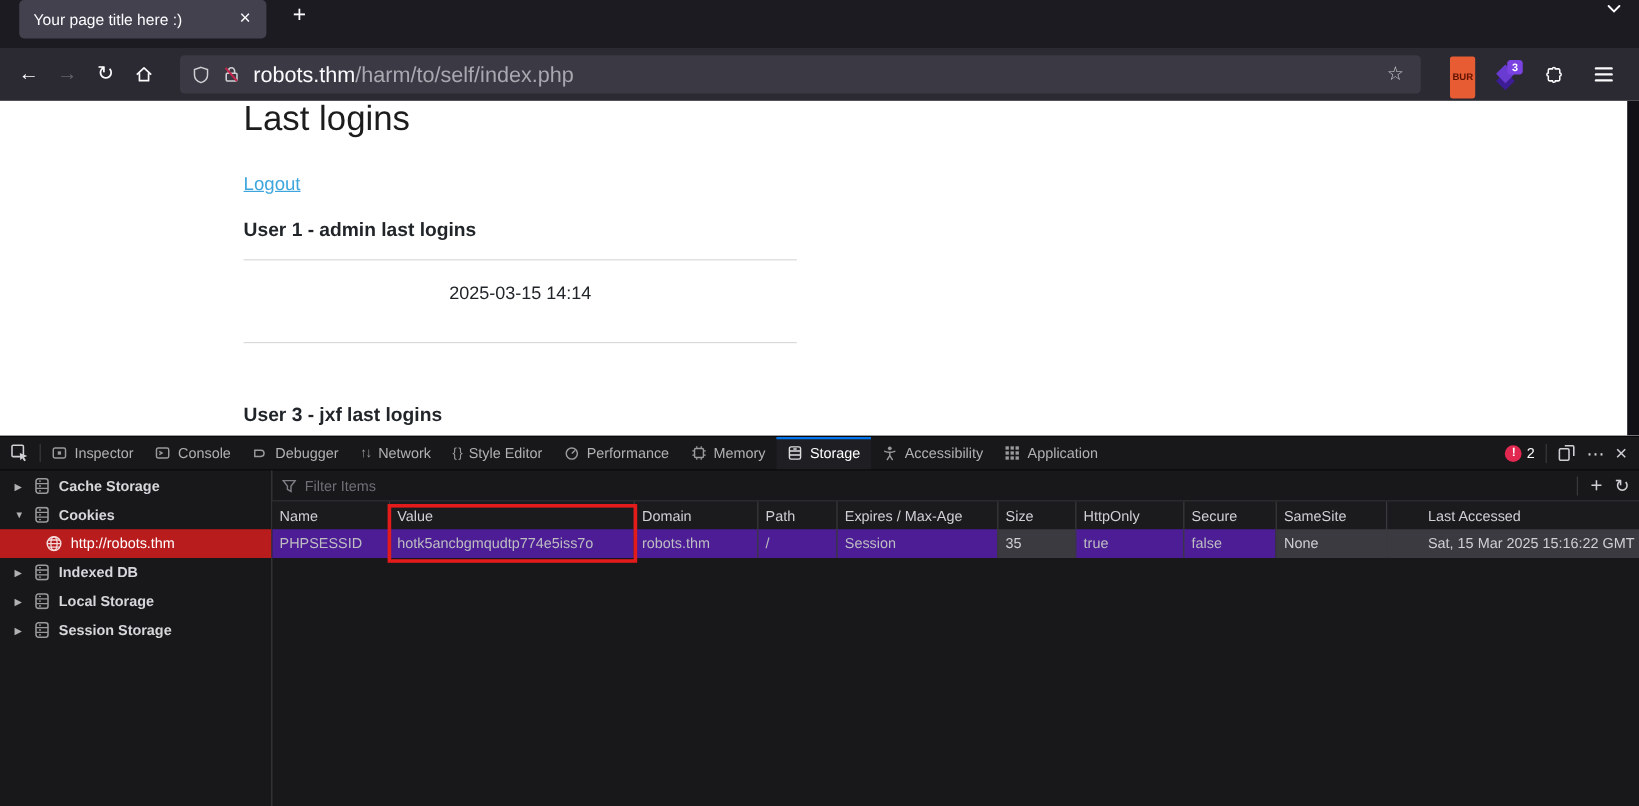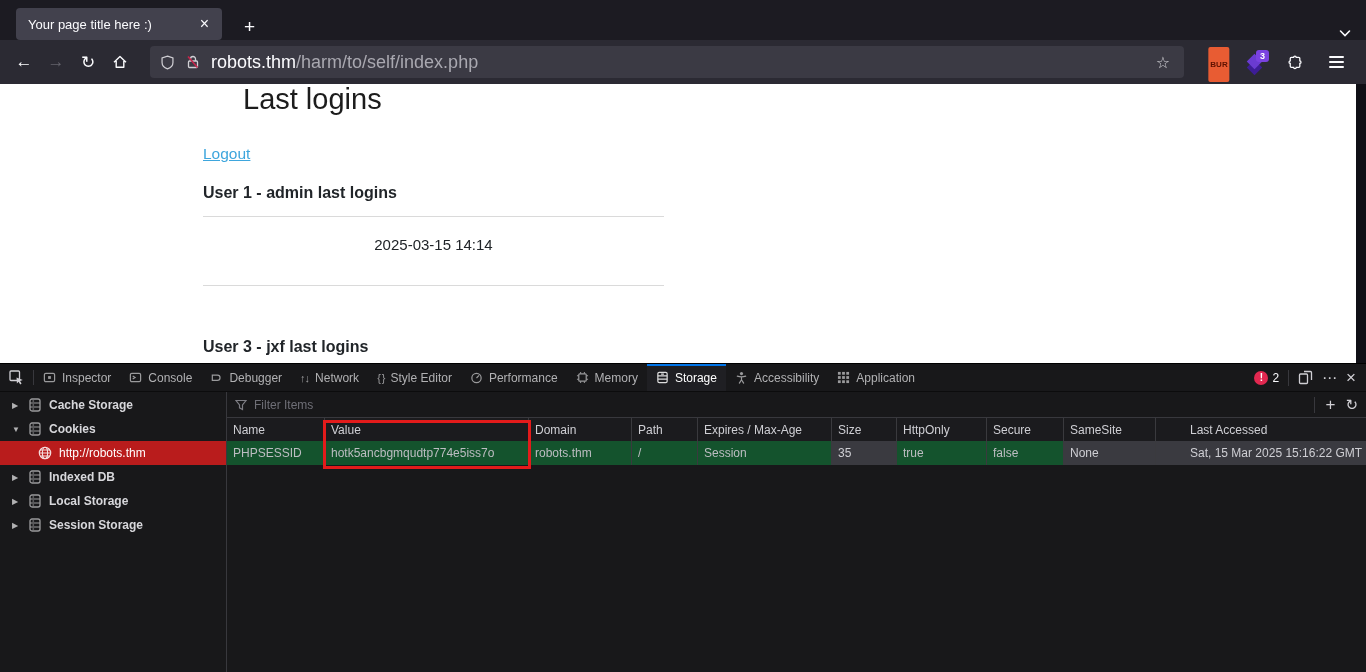--- a/index.html
+++ b/index.html
@@ -1,21 +1,21 @@
 <!DOCTYPE html>
 <html><head>
 <meta charset="utf-8">
 <style>
   * { margin:0; padding:0; box-sizing:border-box; }
   html,body { width:1366px; height:672px; overflow:hidden; background:#1c1b22;
               font-family:"Liberation Sans","DejaVu Sans",sans-serif; }
   .window { width:1366px; height:672px; display:flex; flex-direction:column; }
 
   
-  .tabstrip { height:40px; background:#1c1b22; display:flex; align-items:flex-end; flex:none; }
+  .tabstrip { height:40px; background:#1c1b22; display:flex; align-items:flex-start; flex:none; }
   .tab { margin-left:16px; width:206px; height:32px; background:#42414d; border-radius:4px;
          display:flex; align-items:center; padding:0 8px 0 12px; color:#fbfbfe; font-size:13px; }
   .tab-title { flex:1; white-space:nowrap; overflow:hidden; }
   .tab-close { color:#fbfbfe; font-size:16px; line-height:1; padding:2px 5px; border-radius:3px; }
   .newtab { color:#fbfbfe; font-size:19px; margin-left:14px; padding:2px 8px; }
   .strip-spacer { flex:1; }
   .alltabs { margin-right:14px; }
 
   
   .navbar { height:44px; background:#2b2a33; display:flex; align-items:center; padding:0 8px; flex:none; }
@@ -43,21 +43,21 @@
   .d1 { left:5px; top:3px;  background:#6a3bd1; }
   .d2 { left:5px; top:9px;  background:#3d1d96; }
   .purple-badge { position:absolute; top:-3px; right:-3px; background:#7a42e0; color:#fff; font-size:9px;
                   font-weight:bold; padding:0 4px; border-radius:3px; line-height:12px; z-index:2; }
   .hamburger { display:flex; flex-direction:column; gap:3px; padding:6px; }
   .hamburger div { width:15px; height:2px; background:#fbfbfe; border-radius:1px; }
 
   
   .content { height:279px; background:#ffffff; color:#212529; position:relative; overflow:hidden; flex:none; }
   .page-col { margin-left:203px; width:461px; }
-  .page-h1 { font-size:29px; font-weight:400; line-height:33px; margin-top:-1px; color:#1c1c1c;margin-left:40px; }
+  .page-h1 { font-size:29px; font-weight:400; line-height:33px; margin-top:-1px; color:#1c1c1c; }
   .logout { display:inline-block; margin-top:29px; color:#3ea6dd; text-decoration:underline; font-size:15.5px; }
   .sec-h { font-size:16px; font-weight:bold; margin-top:21px; }
   .sec-h.second { margin-top:52px; }
   .page-col hr { border:none; border-top:1px solid #dadada; margin-top:14px; }
   .date { font-size:15px; padding:19px 0 18px;text-align:center; }
   .right-strip { position:absolute; right:0; top:0; width:10px; height:100%; background:#101016; }
 
   
   .devtools { flex:1; background:#18181a; color:#b1b1b3; font-size:12px; border-top:1px solid #000;
               display:flex; flex-direction:column; min-height:0; }
@@ -91,21 +91,21 @@
                   font-family:inherit; }
   .filter-input::placeholder { color:#6f6f77; }
   .filter-btns { display:flex; align-items:center; gap:10px; }
 
   .tbl-row { display:flex; height:24px; align-items:stretch; }
   .cell { display:flex; align-items:center; padding:0 6px; white-space:nowrap; overflow:hidden;
           border-left:1px solid #3a3a3e; }
   .cell:first-child { border-left:none; }
   .hdr .cell { background:#1b1b1e; color:#cfcfd4; height:23px; }
   .hdr { height:23px; }
-  .datarow .cell { background:#14532d; color:#bdbdc2; }
+  .datarow .cell { background:#4c1d95; color:#bdbdc2; }
   .datarow .cell.lite { background:#3a3a40; color:#cfcfd4; }
   .c0{width:97px;flex:none;} .c1{width:204px;flex:none;} .c2{width:103px;flex:none;}
   .c3{width:66px;flex:none;} .c4{width:134px;flex:none;} .c5{width:65px;flex:none;}
   .c6{width:90px;flex:none;} .c7{width:77px;flex:none;} .c8{width:92px;flex:none;}
   .c9{flex:1;padding-left:34px;}
   .red-box { position:absolute; left:96px; top:28px; width:208px; height:49px;
              border:3px solid #e31b1b; pointer-events:none; z-index:5; }
   svg { display:block; }
 </style>
 </head>

